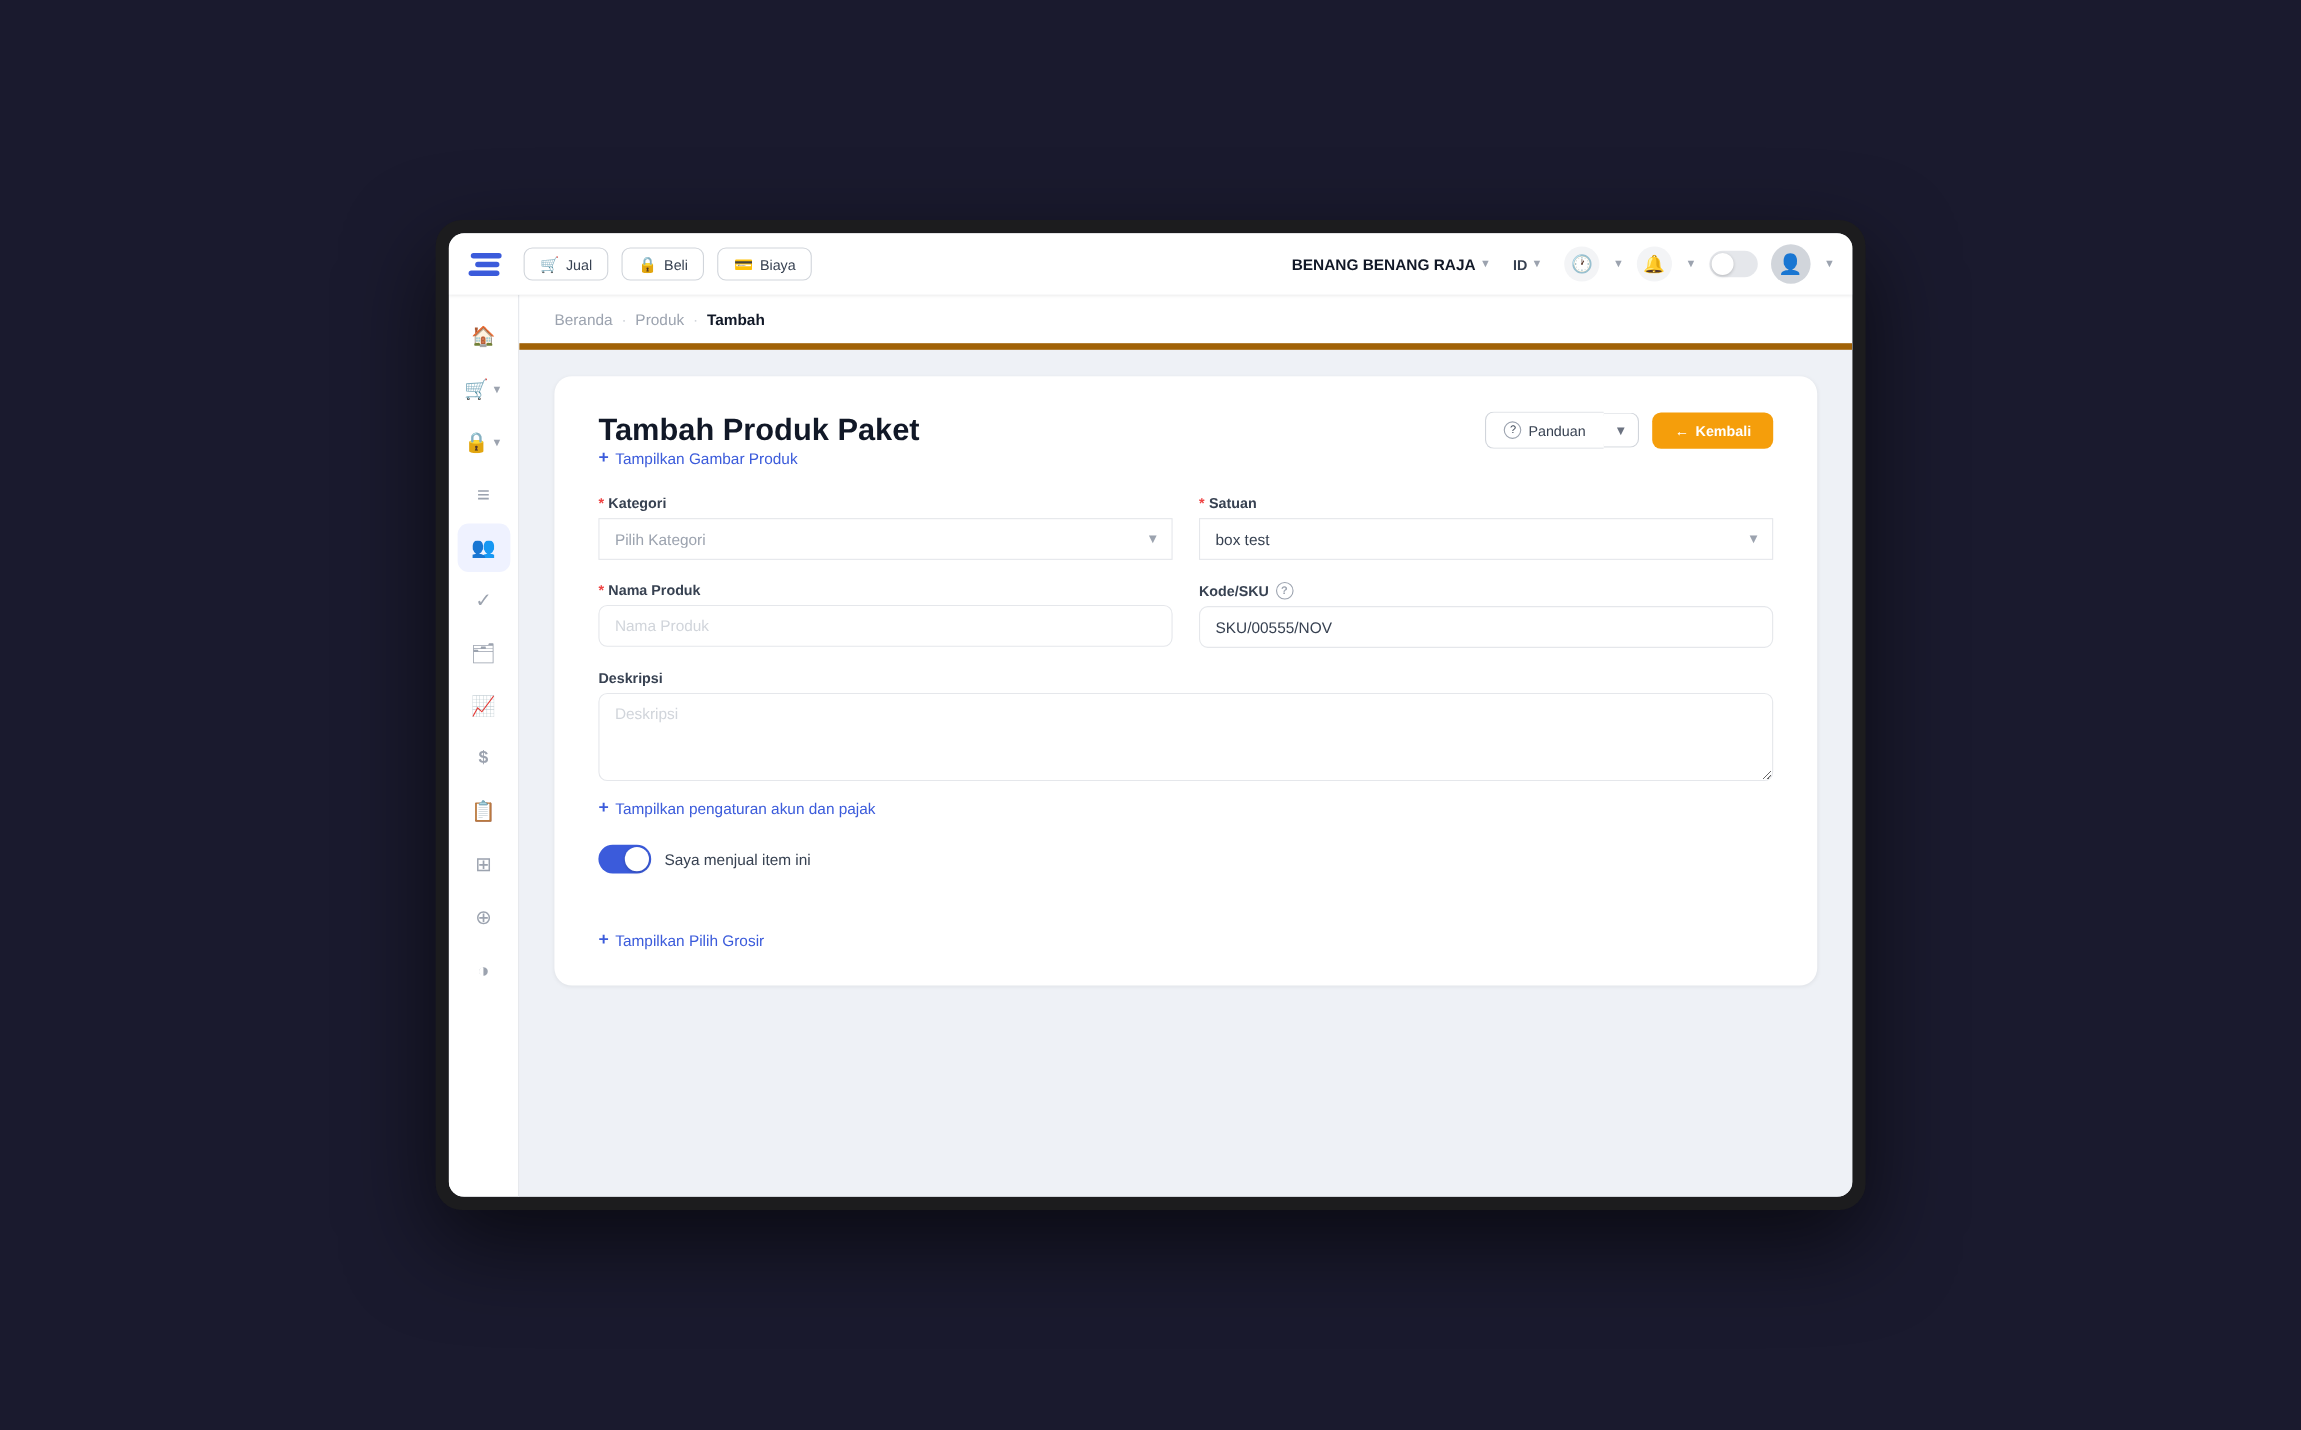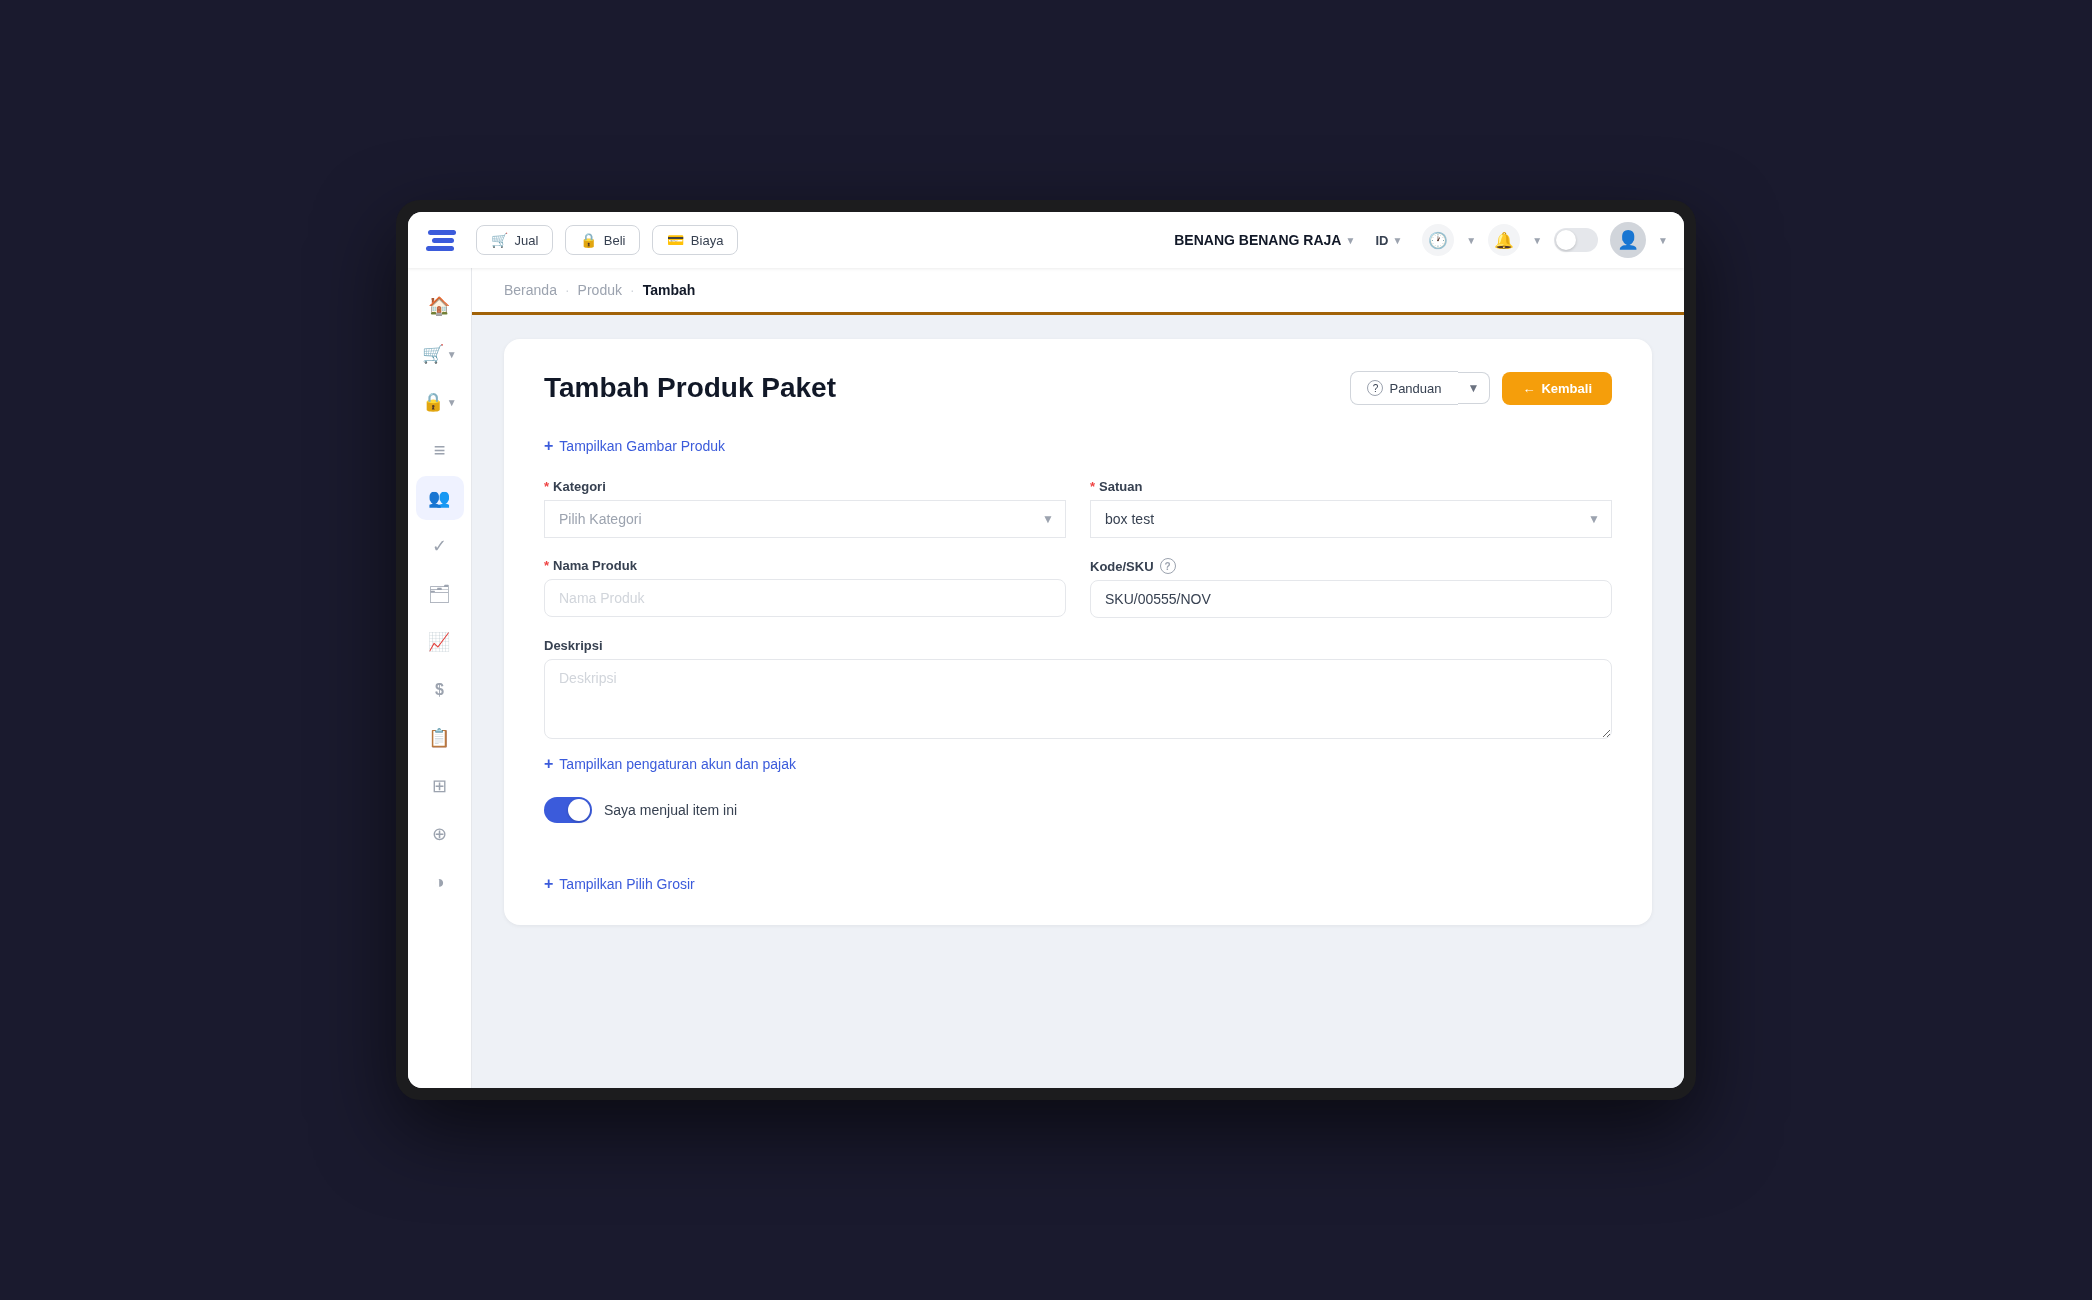--- a/index.html
+++ b/index.html
@@ -172,21 +172,21 @@
     .content-area {
       flex: 1;
       overflow-y: auto;
       background: #eef1f6;
       padding: 0;
     }
     
     .breadcrumb-bar {
       background: #fff;
       padding: 14px 32px;
-      border-bottom: 3px solid #a16207;
+      border-bottom: 6px solid #a16207;
       display: flex;
       align-items: center;
       gap: 8px;
     }
     .breadcrumb-item {
       font-size: 14px;
       color: #9ca3af;
       cursor: pointer;
     }
     .breadcrumb-sep {
@@ -203,21 +203,20 @@
       margin: 24px 32px;
       background: #fff;
       border-radius: 16px;
       padding: 32px 40px;
       box-shadow: 0 1px 4px rgba(0,0,0,0.06);
     }
     .form-header {
       display: flex;
       align-items: center;
       justify-content: space-between;
-      margin-bottom: 32px;
     }
     .form-title {
       font-size: 28px;
       font-weight: 800;
       color: #111827;
     }
     .form-header-actions {
       display: flex;
       gap: 0;
       align-items: center;

